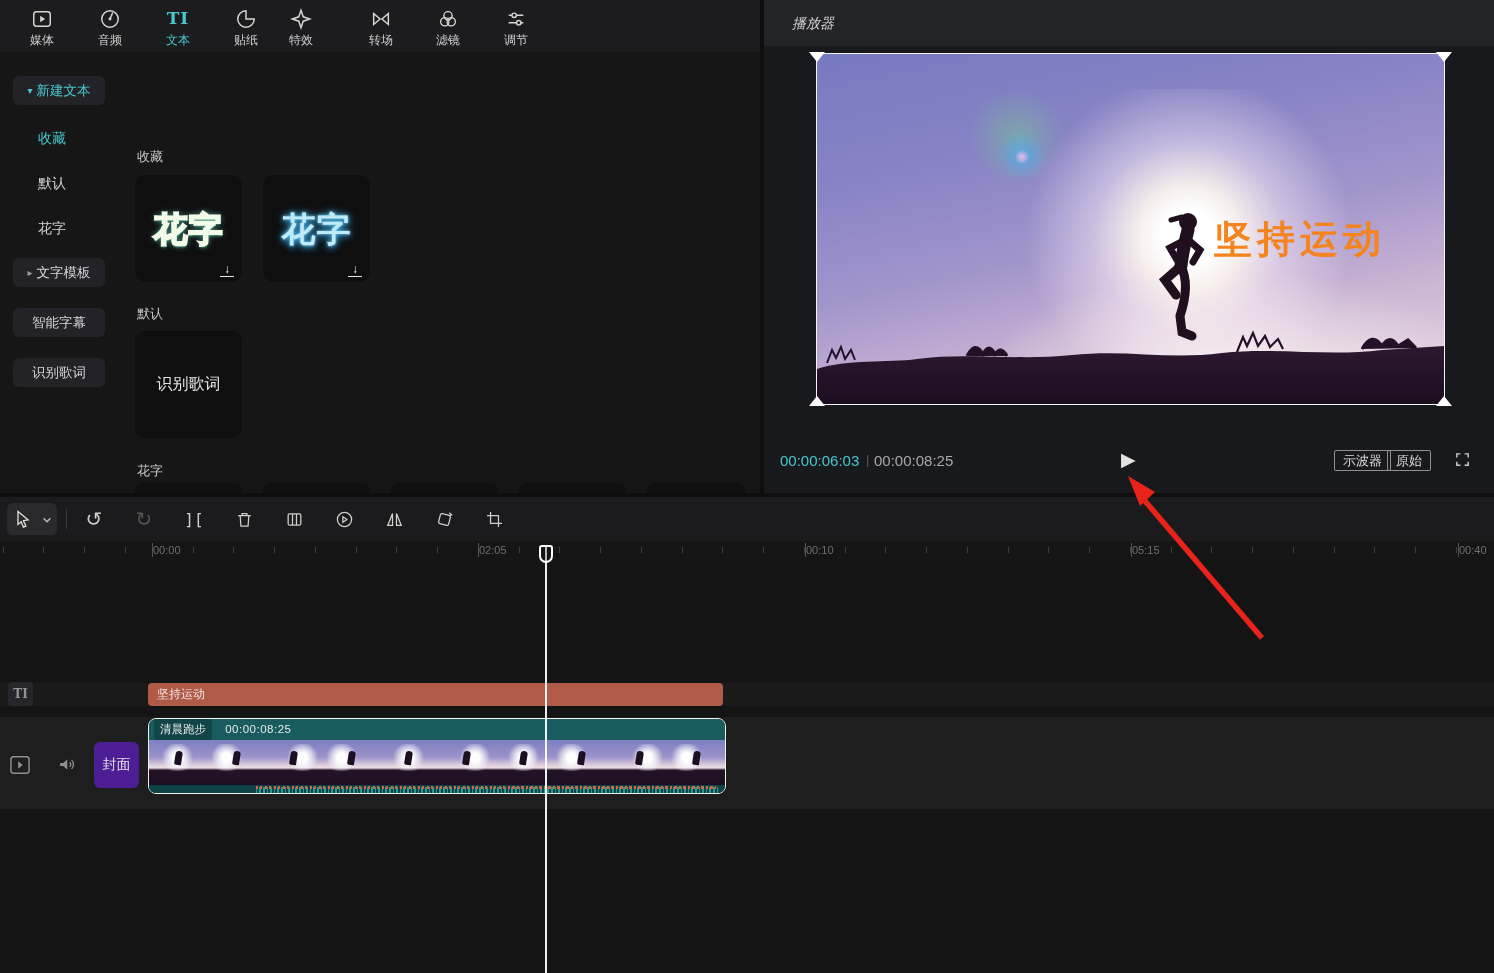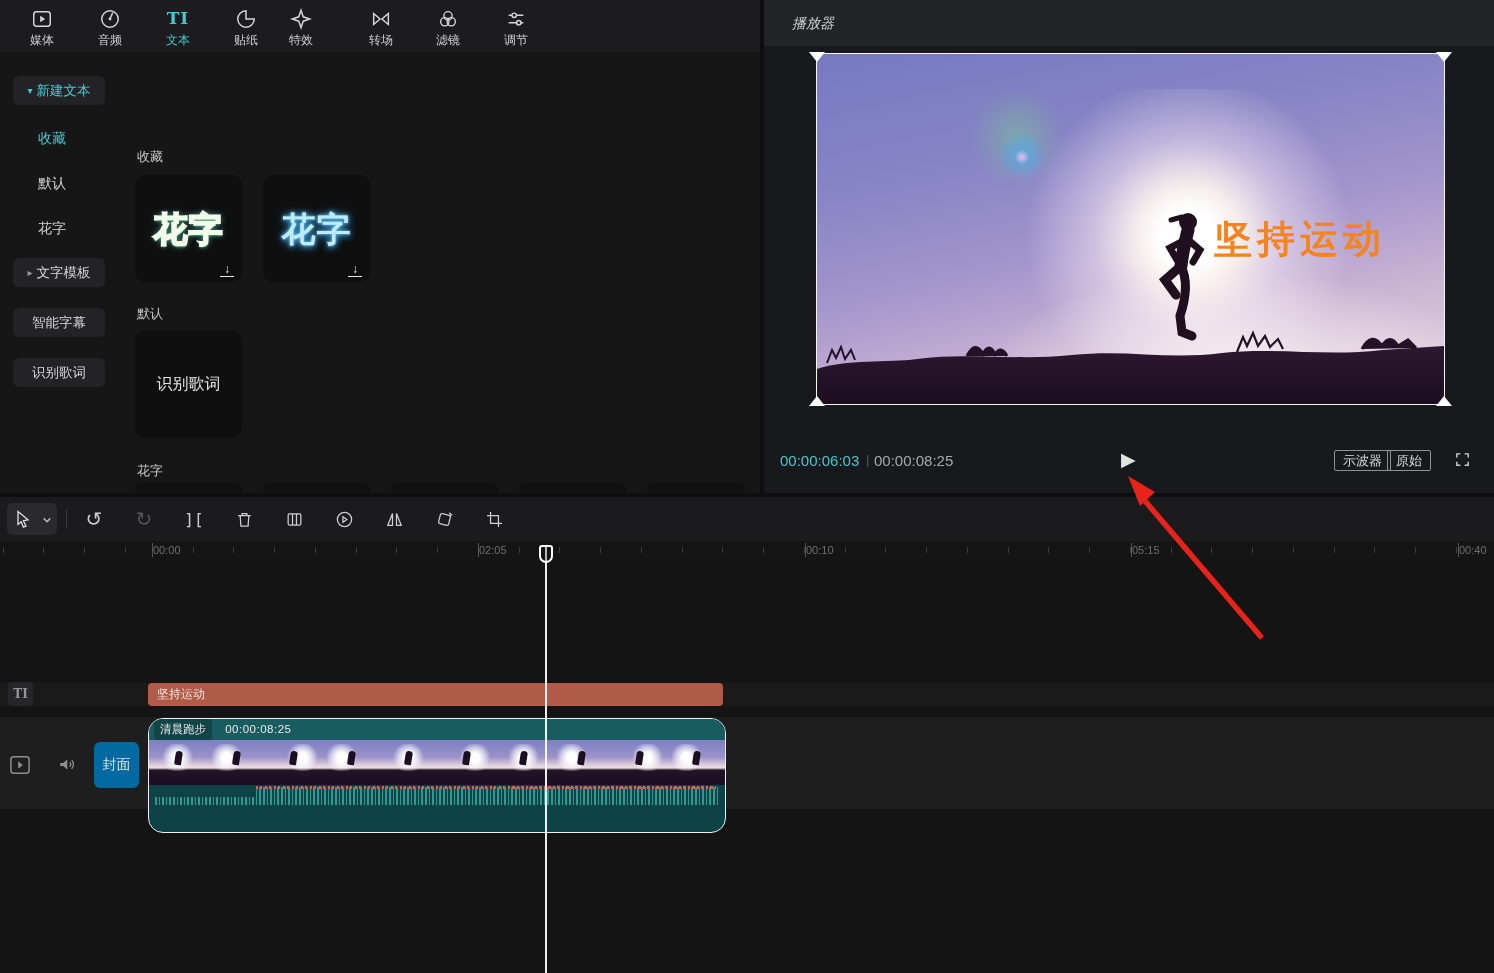--- a/index.html
+++ b/index.html
@@ -93,26 +93,26 @@
   .rlabel { position:absolute; top:2px; font-size:11px; color:#6e6e6e; border-left:1px solid #565656; line-height:14px; }
 
   .tracks { position:absolute; left:0; top:560px; width:1494px; height:413px; background:#141415; }
   .row-strip-text { position:absolute; left:0; top:123px; width:1494px; height:23px; background:#1a1a1b; }
   .row-strip-video { position:absolute; left:0; top:157px; width:1494px; height:92px; background:#1e1e1f; }
 
   .gutter-ti { position:absolute; left:8px; top:122px; width:25px; height:24px; background:#26262a; border-radius:4px;
        color:#94949b; font-family:"DejaVu Serif",serif; font-size:12px; font-weight:bold; text-align:center; line-height:24px; cursor:pointer; }
   .gutter-vid { position:absolute; left:9px; top:195px; cursor:pointer; }
   .gutter-spk { position:absolute; left:57px; top:195px; cursor:pointer; }
-  .cover-btn { position:absolute; left:94px; top:182px; width:45px; height:46px; background:#0369a1; border-radius:6px;
+  .cover-btn { position:absolute; left:94px; top:182px; width:45px; height:46px; background:#4c1d95; border-radius:6px;
        color:#e2e2e2; font-size:14px; display:flex; align-items:center; justify-content:center; cursor:pointer; }
 
   .text-clip { position:absolute; left:148px; top:123px; width:575px; height:23px; background:#b05a48; border-radius:4px;
        color:#f2e6e2; font-size:12px; line-height:23px; padding-left:9px; cursor:pointer; }
-  .video-clip { position:absolute; left:148px; top:158px; width:578px; height:115px; border:1.5px solid #f0f0f0; border-radius:15px;
+  .video-clip { position:absolute; left:148px; top:158px; width:578px; height:76px; border:1.5px solid #f0f0f0; border-radius:8px;
        overflow:hidden; background:#0d4347; cursor:pointer; }
   .vc-head { position:relative; height:21px; background:#195c60; color:#e8e8e8; font-size:11.5px; line-height:21px; }
   .vc-name { display:inline-block; background:rgba(0,0,0,0.25); border-radius:3px; margin-left:5px; padding:0 6px; }
   .vc-dur { display:inline-block; margin-left:10px; letter-spacing:0.5px; }
   .vc-thumbs { display:flex; height:45px; }
   .thumb { flex:1; position:relative; overflow:hidden;
        background:linear-gradient(180deg,#7d80c2 0%,#9b92ca 38%,#e0cfdc 56%,#e8dde2 62%,#241327 67%,#1c0e22 100%); }
   .thumb::before { content:""; position:absolute; left:18%; top:8%; width:64%; height:60%;
        background:radial-gradient(circle,#ffffff 0 20%,rgba(255,255,255,0.6) 42%,transparent 68%); }
   .thumb:nth-child(2n)::before { left:2%; }

